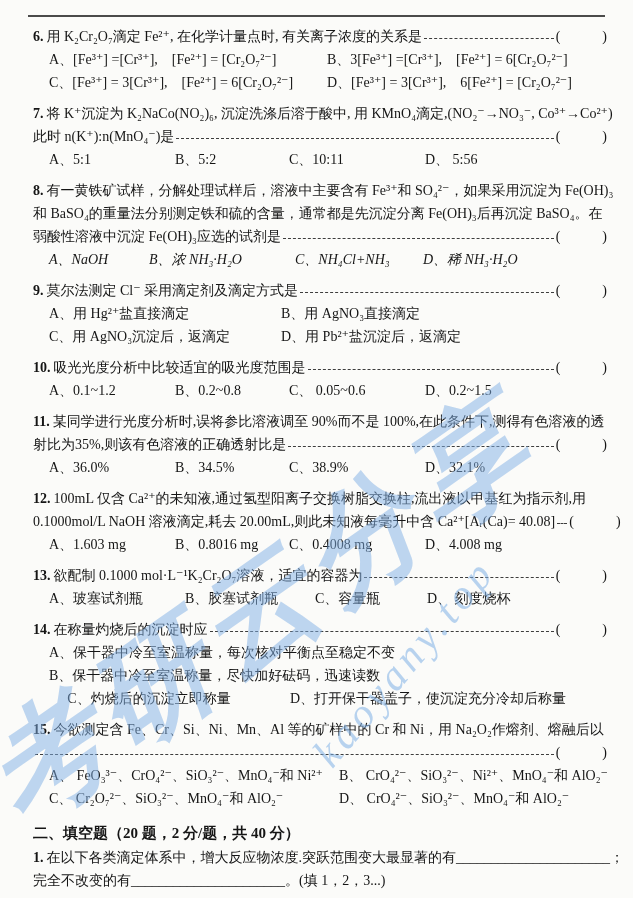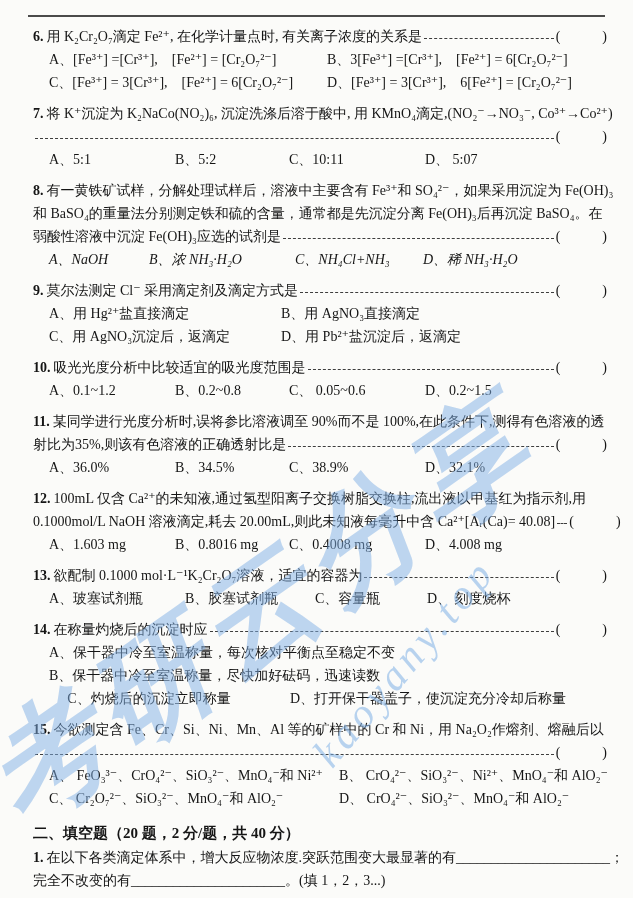--- a/index.html
+++ b/index.html
@@ -82,28 +82,29 @@
         <span>C、[Fe³⁺] = 3[Cr³⁺],　[Fe²⁺] = 6[Cr₂O₇²⁻]</span>
         <span>D、[Fe³⁺] = 3[Cr³⁺],　6[Fe²⁺] = [Cr₂O₇²⁻]</span>
       </div>
     </div>
 
     <div class="q">
       <div class="line">
         <b class="qno">7.</b><span>将 K⁺沉淀为 K₂NaCo(NO₂)₆, 沉淀洗涤后溶于酸中, 用 KMnO₄滴定,(NO₂⁻→NO₃⁻, Co³⁺→Co²⁺)</span>
       </div>
       <div class="line flexline">
+        <span class="st">此时 n(K⁺):n(MnO₄⁻)是</span>
           <span class="leader"></span>
           <span class="br">(　　　)</span>
       </div>
       <div class="opts g4a">
         <span>A、5:1</span>
         <span>B、5:2</span>
         <span>C、10:11</span>
-        <span>D、 5:07</span>
+        <span>D、 5:56</span>
       </div>
     </div>
 
     <div class="q">
       <div class="line">
         <b class="qno">8.</b><span>有一黄铁矿试样，分解处理试样后，溶液中主要含有 Fe³⁺和 SO₄²⁻，如果采用沉淀为 Fe(OH)₃</span>
       </div>
       <div class="line">
         <span>和 BaSO₄的重量法分别测定铁和硫的含量，通常都是先沉淀分离 Fe(OH)₃后再沉淀 BaSO₄。在</span>
       </div>

